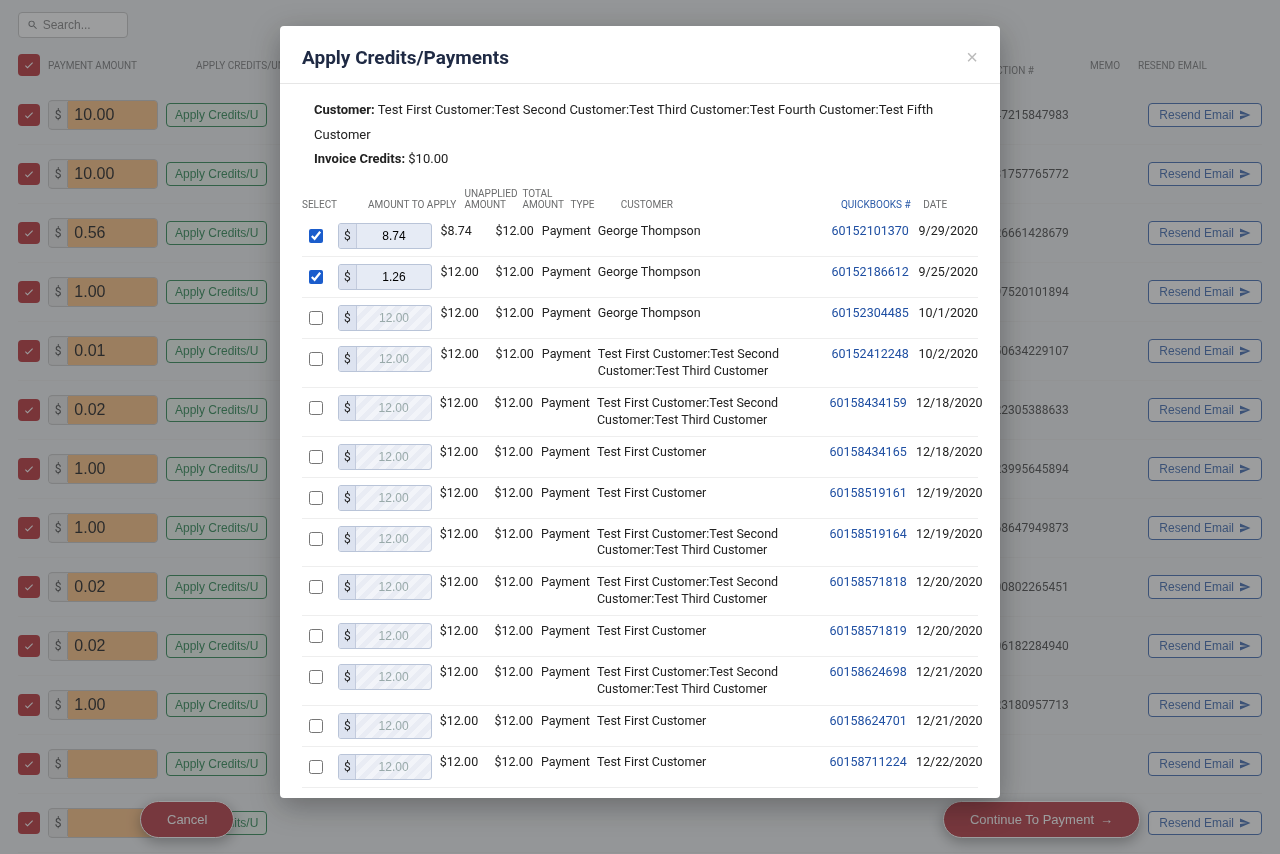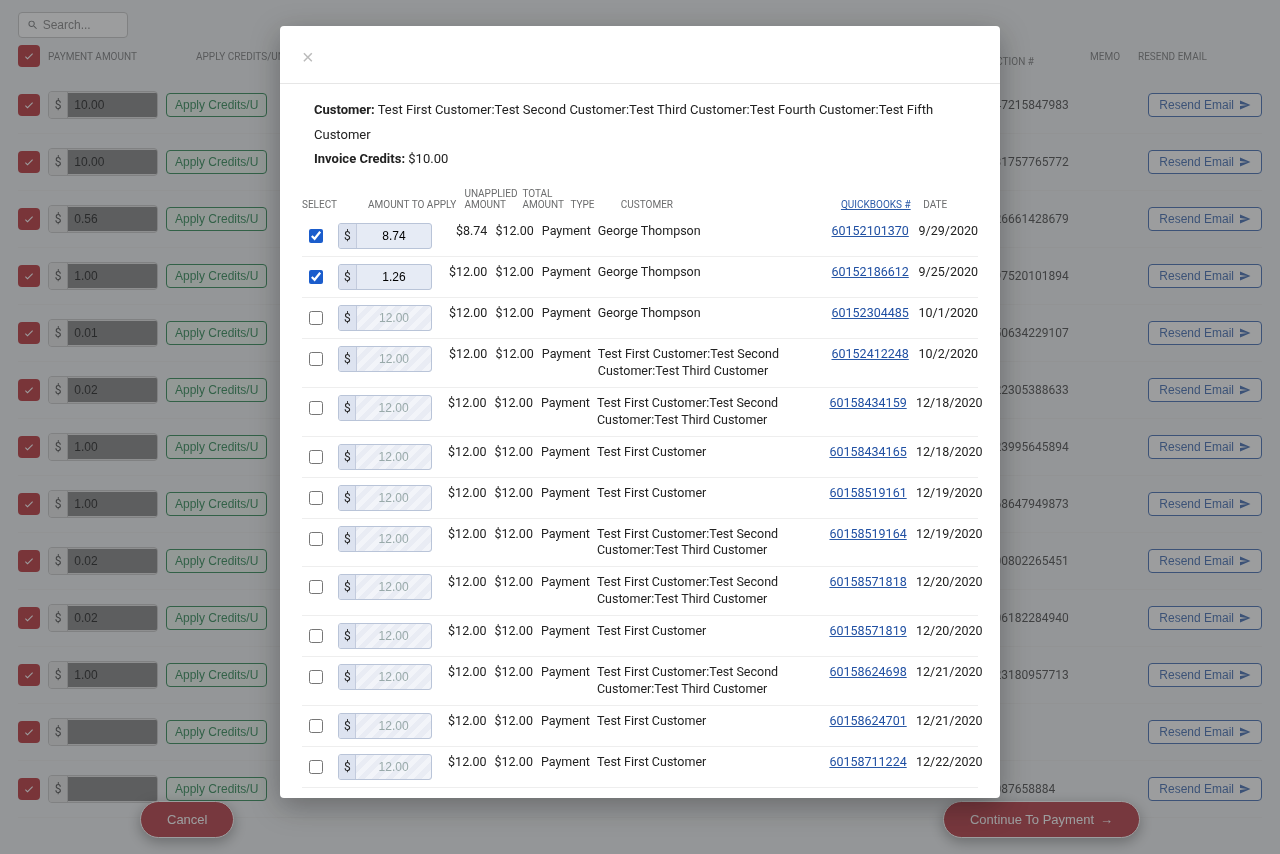--- a/index.html
+++ b/index.html
@@ -1,32 +1,32 @@
 <!DOCTYPE html>
 <html><head>
 <meta charset="utf-8">
 <style>
 * { box-sizing: border-box; margin: 0; padding: 0; }
 body { font-family: -apple-system, BlinkMacSystemFont, "Segoe UI", Roboto, Arial, sans-serif; background: #eef0f2; overflow: hidden; width: 1280px; height: 854px; position: relative; }
 .bg-page { padding: 12px 18px; }
-.search-wrap { display: flex; align-items: center; border: 1px solid #c0c0c0; border-radius: 4px; background: #fff; width: 110px; padding: 5px 8px; margin-bottom: 3px; }
+.search-wrap { display: flex; align-items: center; border: 1px solid #c0c0c0; border-radius: 4px; background: #fff; width: 110px; padding: 5px 8px; margin-bottom: 12px; }
 .search-wrap .icon { width: 14px; height: 14px; fill: #5f6162; margin-right: 4px; }
 .search-wrap input { border: none; outline: none; width: 100%; font-size: 12px; color: #777; background: transparent; }
 .bg-header { display: flex; align-items: center; gap: 8px; font-size: 10px; color: #6b6c6d; text-transform: uppercase; padding: 4px 0 10px; }
 .bg-header .chk-cell { width: 22px; }
 .bg-header .amt-cell { width: 140px; }
 .bg-header .apply-cell { width: 760px; }
 .bg-header .txn-cell { width: 118px; }
 .bg-header .memo-cell { width: 40px; }
 .bg-row { display: flex; align-items: center; gap: 8px; padding: 14px 0; border-bottom: 1px solid #e8e8e8; }
 .chk-box { width: 22px; height: 22px; background: #b21a21; border-radius: 4px; display: flex; align-items: center; justify-content: center; }
 .chk-box svg { width: 12px; height: 12px; fill: #fff; }
 .money-input { display: flex; align-items: center; border: 1px solid #c0c0c0; border-radius: 4px; background: #e0e0e0; width: 110px; overflow: hidden; }
 .money-input .pfx { width: 24px; text-align: center; font-size: 12px; color: #333; background: #e5e5e5; padding: 6px 0; border-right: 1px solid #c0c0c0; }
-.money-input input { border: none; background: #737373; width: 100%; padding: 5px 6px; font-size: 12px; outline: none; }
+.money-input input { border: none; background: #fdba74; width: 100%; padding: 5px 6px; font-size: 16px; outline: none; }
 .apply-btn { border: 1px solid #157a3f; color: #157a3f; background: #eaf5ee; font-size: 12px; padding: 4px 8px; border-radius: 4px; white-space: nowrap; cursor: pointer; }
 .spacer-row { flex: 1; }
 .txn-num { font-size: 12px; color: #333; width: 118px; }
 .resend-btn { border: 1px solid #2a5aa8; color: #2a5aa8; background: #fff; font-size: 12px; padding: 4px 10px; border-radius: 4px; display: inline-flex; align-items: center; gap: 5px; cursor: pointer; }
 .resend-btn svg { width: 12px; height: 12px; fill: #2a5aa8; }
 .footer-bar { position: fixed; left: 0; right: 0; bottom: 0; display: flex; justify-content: space-between; padding: 16px 140px; z-index: 2; }
 .pill-btn { background: #ad1f2a; color: #fff; border: 1px solid #fff; border-radius: 24px; padding: 10px 26px; font-size: 13px; box-shadow: 0 4px 14px rgba(0,0,0,.4); cursor: pointer; display:inline-flex; align-items:center; gap:6px;}
 .overlay { position: absolute; inset: 0; background: rgba(74,76,78,.55); z-index: 5; display: flex; justify-content: center; align-items: flex-start; }
 .modal { background: #fff; width: 720px; margin-top: 26px; border-radius: 4px; box-shadow: 0 8px 30px rgba(0,0,0,.3); max-height: 820px; display: flex; flex-direction: column; }
 .modal-head { display: flex; align-items: center; justify-content: space-between; padding: 20px 22px 14px; }
@@ -35,32 +35,32 @@
 .modal-divider { border-top: 1px solid #e6e6e6; }
 .modal-meta { padding: 14px 34px 6px; font-size: 13px; color: #222; line-height: 1.9; }
 .modal-meta b { font-weight: 700; }
 .modal-table-head { display: flex; font-size: 10px; color: #6b6c6d; text-transform: uppercase; padding: 10px 22px 6px; gap: 8px; align-items: flex-end; }
 .col-select { width: 30px; }
 .col-amtapply { width: 100px; margin-left: 28px; }
 .col-unapplied { width: 50px; }
 .col-total { width: 40px; }
 .col-type { width: 48px; }
 .col-customer { width: 240px; }
-.col-qb { width: 84px; color:#2a5aa8;text-decoration:underline;}
+.col-qb { width: 84px; color:#2a5aa8;}
 .col-date { width: 62px; }
 .modal-body { overflow-y: auto; padding: 0 22px 10px; }
 .credit-row { display: flex; align-items: flex-start; gap: 8px; padding: 7px 0; border-bottom: 1px solid #eee; font-size: 12.5px; color: #222; }
 .credit-row .col-select { display:flex; justify-content:center; padding-top:6px;}
 .credit-row input[type=checkbox]{ width:14px; height:14px; accent-color:#1b5dcc; cursor:pointer;}
 .credit-row .money-wrap { display:flex; width:100px; border:1px solid #b9c4d8; border-radius:3px; overflow:hidden; background:#e6ebf5;}
 .credit-row .money-wrap.dis { background:#eceff5 repeating-linear-gradient(135deg,#e9ecf4,#e9ecf4 5px,#f2f4f9 5px,#f2f4f9 10px);}
 .credit-row .money-wrap .pfx { width:22px; text-align:center; font-size:12px; padding:5px 0; border-right:1px solid #c3cbdd; background:#dde3f0;}
 .credit-row .money-wrap input { border:none; background:transparent; width:100%; padding:4px 6px; font-size:12px; outline:none;text-align:center;}
 .credit-row .money-wrap.dis input { color:#9aa; }
-.credit-row .col-unapplied, .credit-row .col-total { color:#222;text-align:right; }
+.credit-row .col-unapplied, .credit-row .col-total { color:#222; }
 .credit-row .col-customer { line-height:1.35; }
 .credit-row .col-qb a { color:#1f4fa2; text-decoration:none; }
 </style>
 </head>
 <body>
 
 <div class="bg-page">
   <div class="search-wrap">
     <svg class="icon" viewBox="0 0 24 24">
         <path d="M15.5 14h-.79l-.28-.27A6.47 6.47 0 0016 9.5 6.5 6.5 0 109.5 16a6.47 6.47 0 004.23-1.57l.27.28v.79l5 5L20.49 19l-5-5zM9.5 14A4.5 4.5 0 1114 9.5 4.49 4.49 0 019.5 14z"></path>
@@ -325,20 +325,21 @@
   <button class="pill-btn">Cancel</button>
   <button class="pill-btn">
       <span>Continue To Payment</span>
       <span>→</span>
     </button>
 </div>
 
 <div class="overlay">
   <div class="modal">
     <div class="modal-head">
+      <h2>Apply Credits/Payments</h2>
       <button class="modal-close">×</button>
     </div>
     <div class="modal-divider"></div>
     <div class="modal-meta">
       <div><b>Customer:</b> <span>Test First Customer:Test Second Customer:Test Third Customer:Test Fourth Customer:Test Fifth Customer</span></div>
       <div><b>Invoice Credits:</b> <span>$10.00</span></div>
     </div>
     <div class="modal-table-head">
       <div class="col-select">SELECT</div>
       <div class="col-amtapply">AMOUNT TO APPLY</div>

